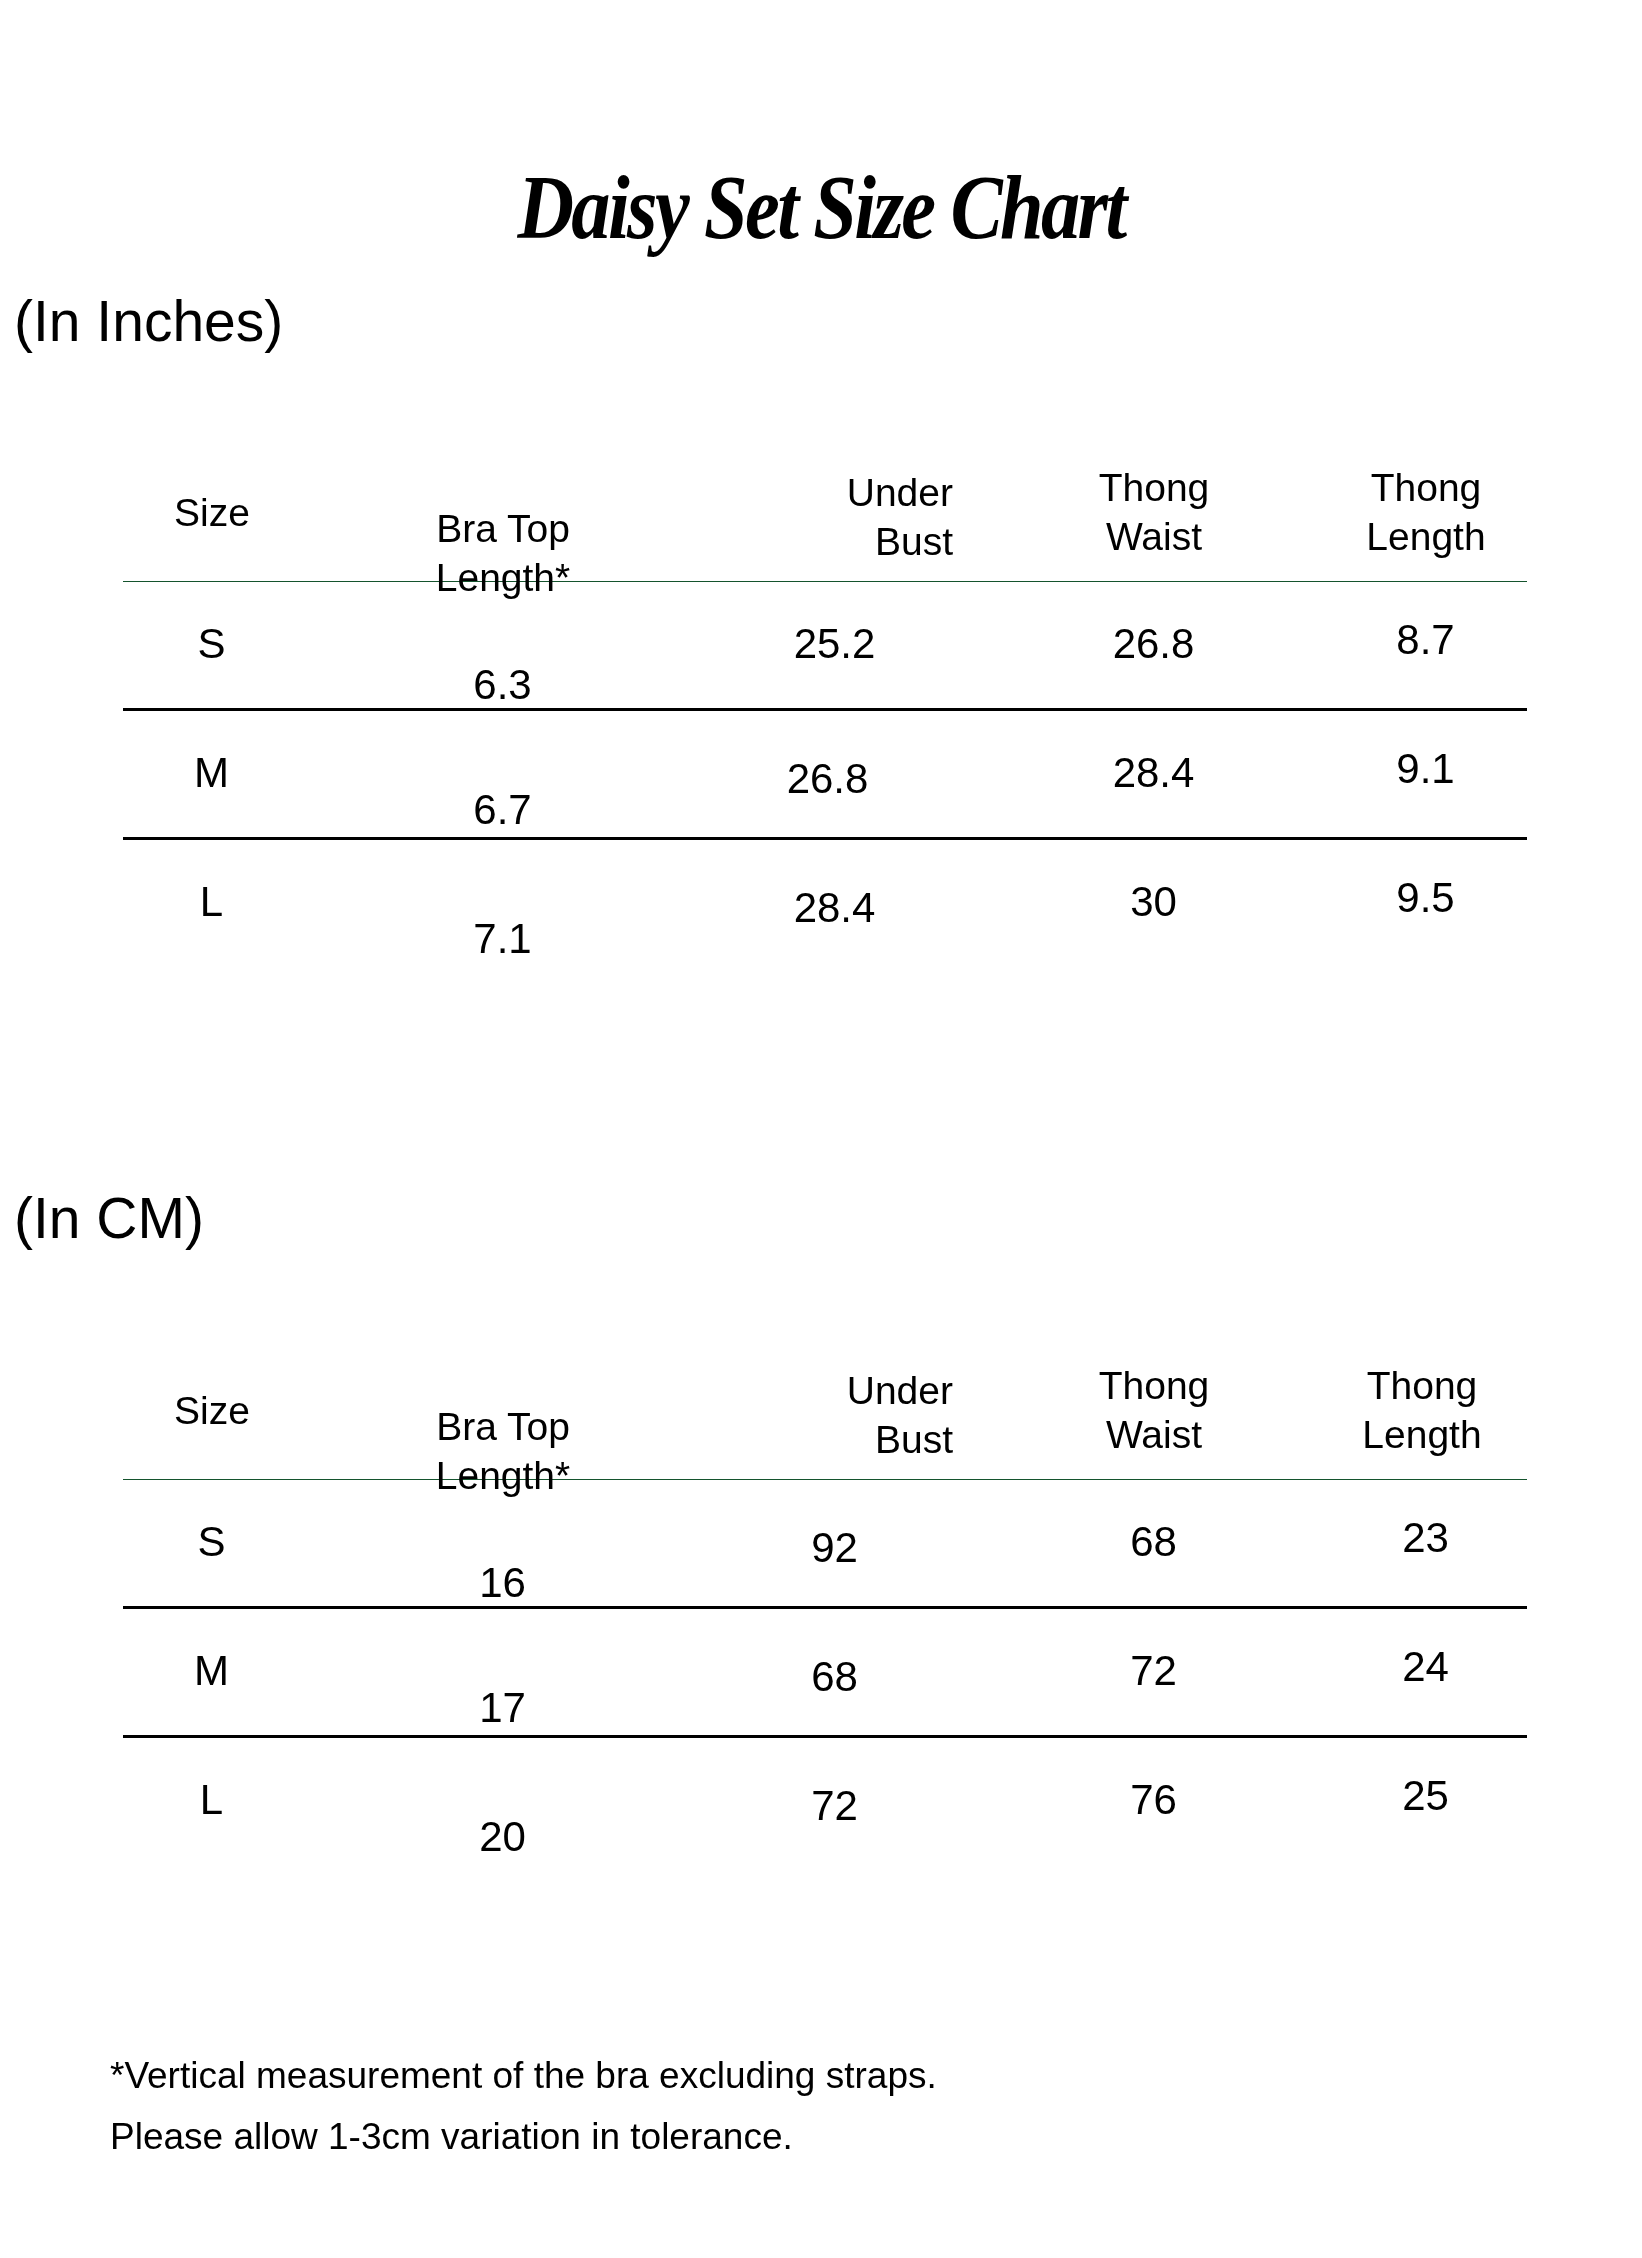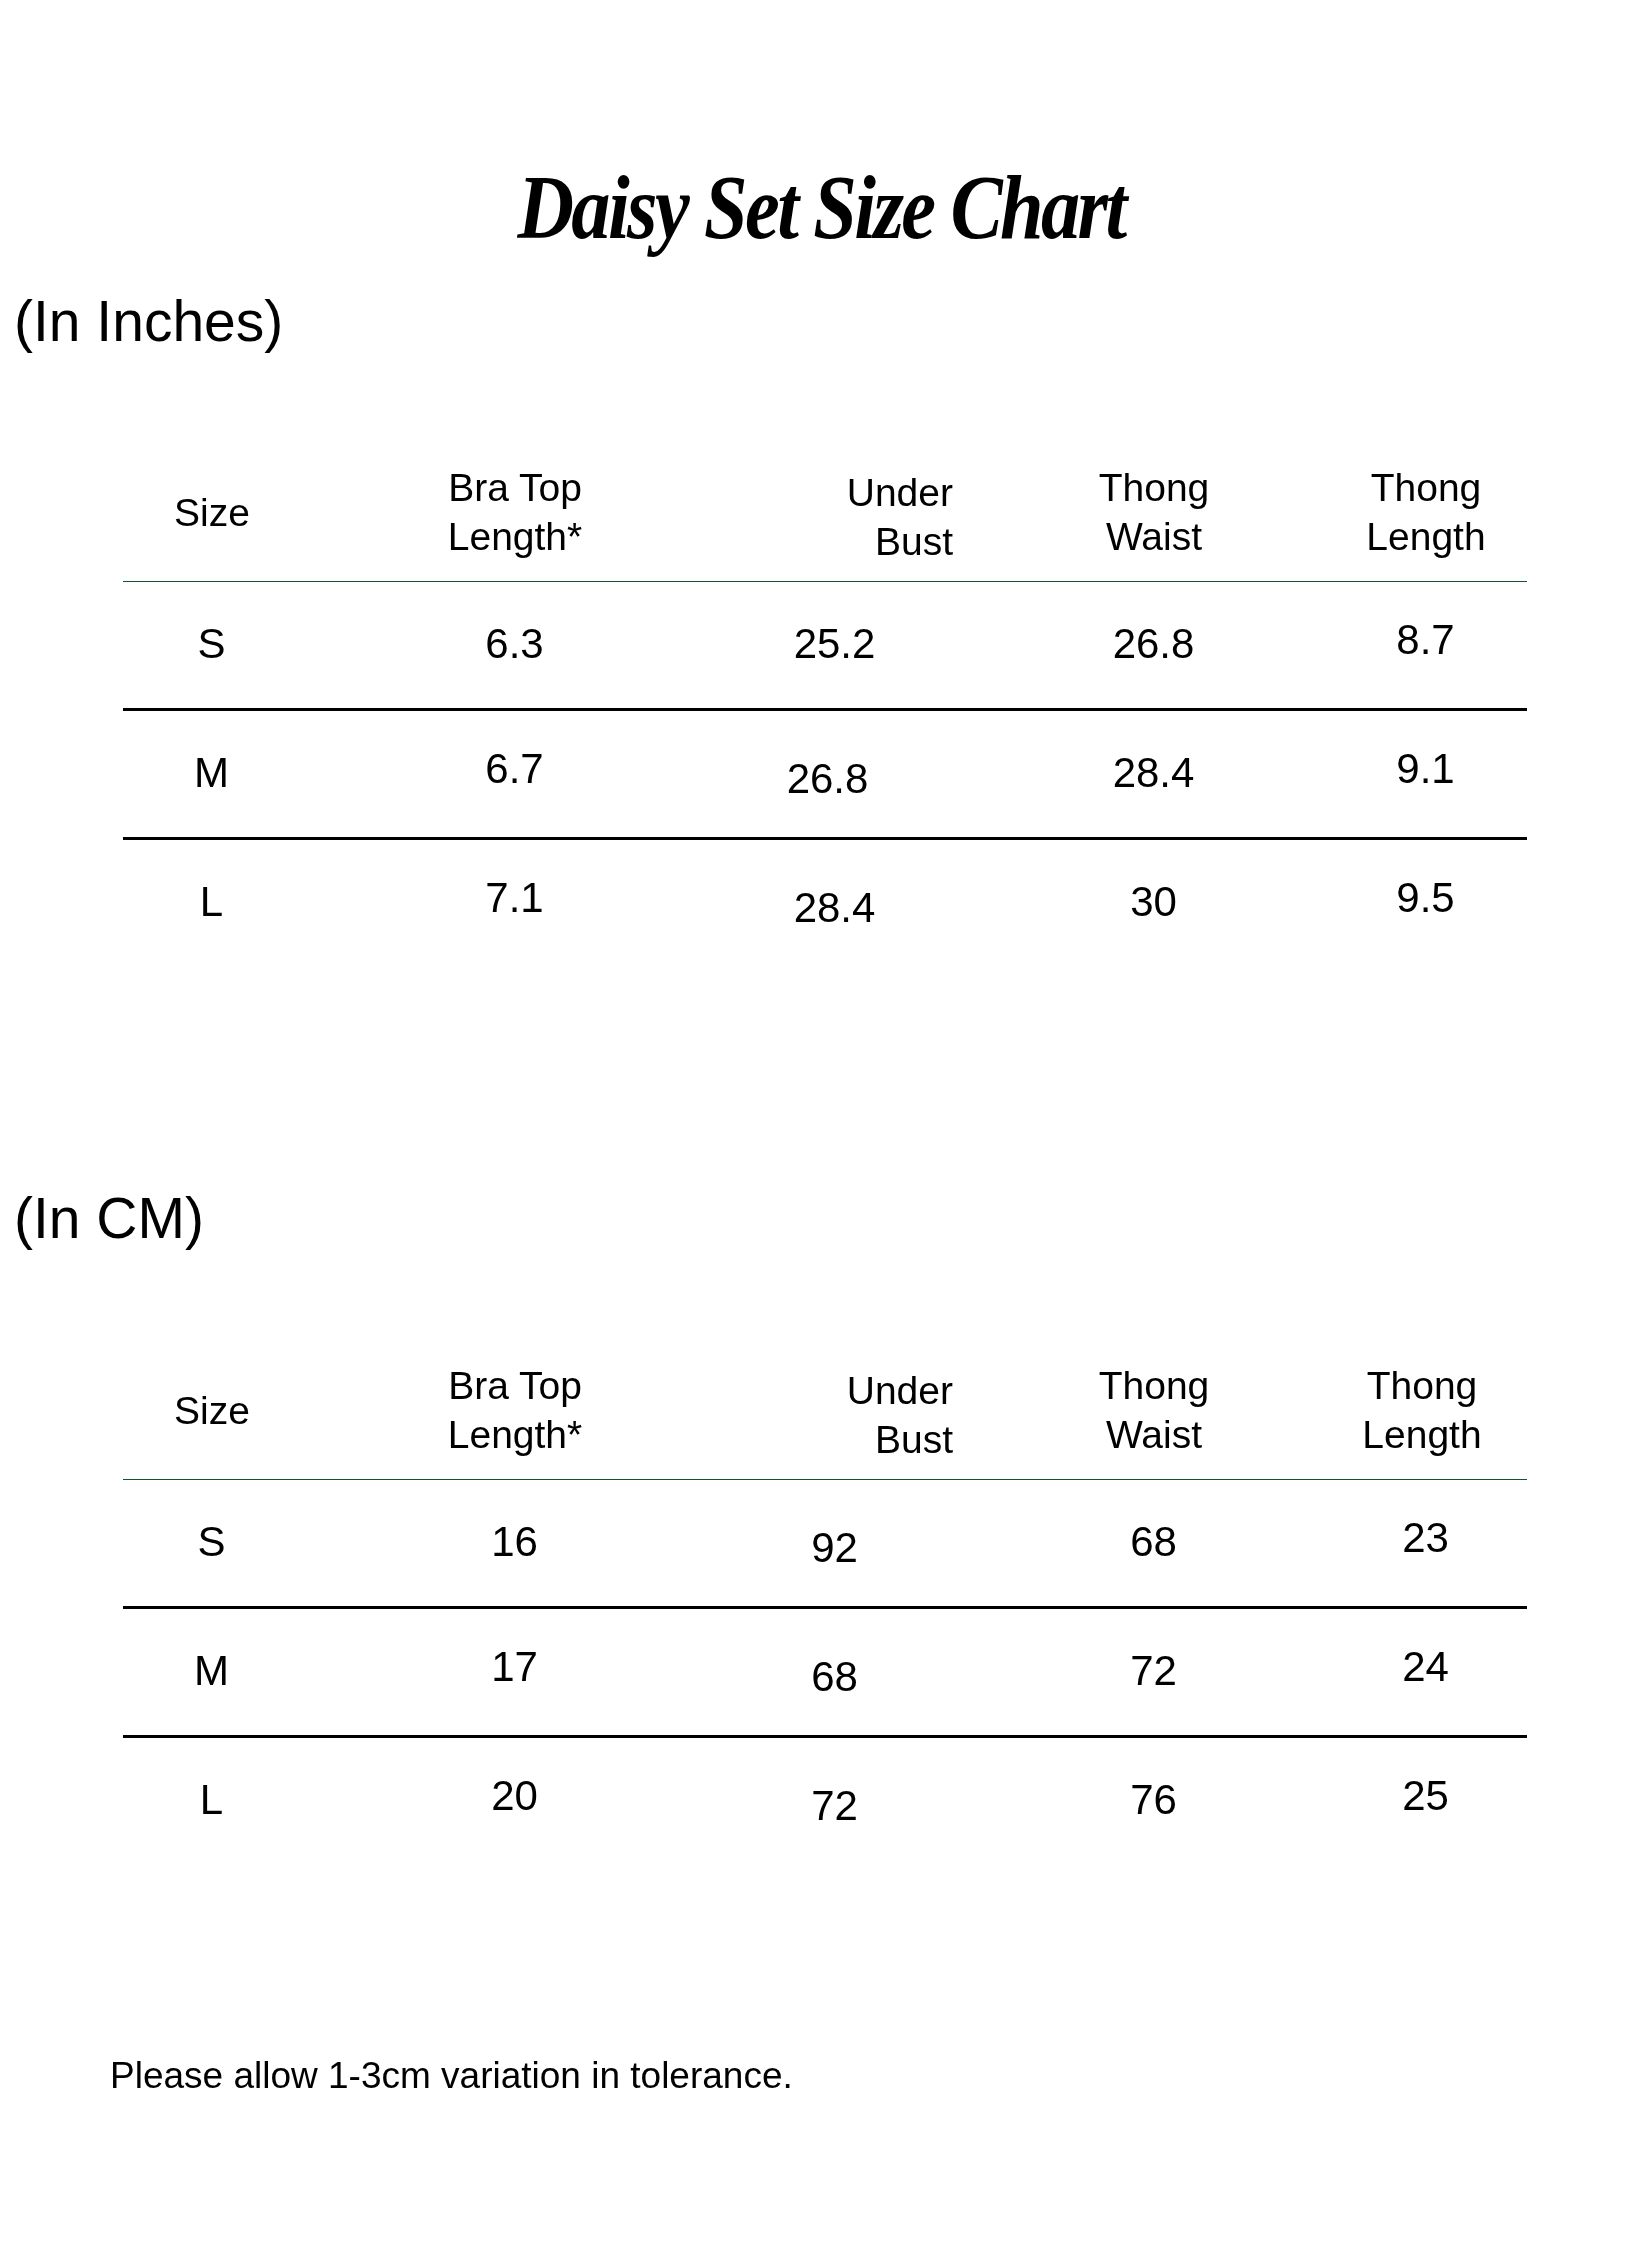--- a/index.html
+++ b/index.html
@@ -83,21 +83,21 @@
       margin-left: -99px;
       text-align: center;
       font-size: 42px;
       line-height: 49px;
     }
     .data-cell.shift-down { top: 43px; }
     .data-cell.shift-up { top: 33px; }
 
     
     .c0 { left: 89px; }
-    .c1 { left: 392px; }
+    .c1 { left: 380px; margin-top: 41px; }
     .c2 { left: 712px; align-items: flex-end; }
     .c3 { left: 1031px; }
     .c4 { left: 1303px; }
 
     .footnotes {
       position: absolute;
       left: 110px;
       top: 2045px;
       font-size: 37px;
       line-height: 61px;
@@ -199,15 +199,16 @@
   <div class="data-row last">
     <div class="data-cell c0">L</div>
     <div class="data-cell c1 shift-up">20</div>
     <div class="data-cell c2 shift-down">72</div>
     <div class="data-cell c3">76</div>
     <div class="data-cell c4 shift-up">25</div>
   </div>
 </div>
 
 <div class="footnotes">
+  <div>*Vertical measurement of the bra excluding straps.</div>
   <div>Please allow 1-3cm variation in tolerance.</div>
 </div>
 
 
 </body></html>

